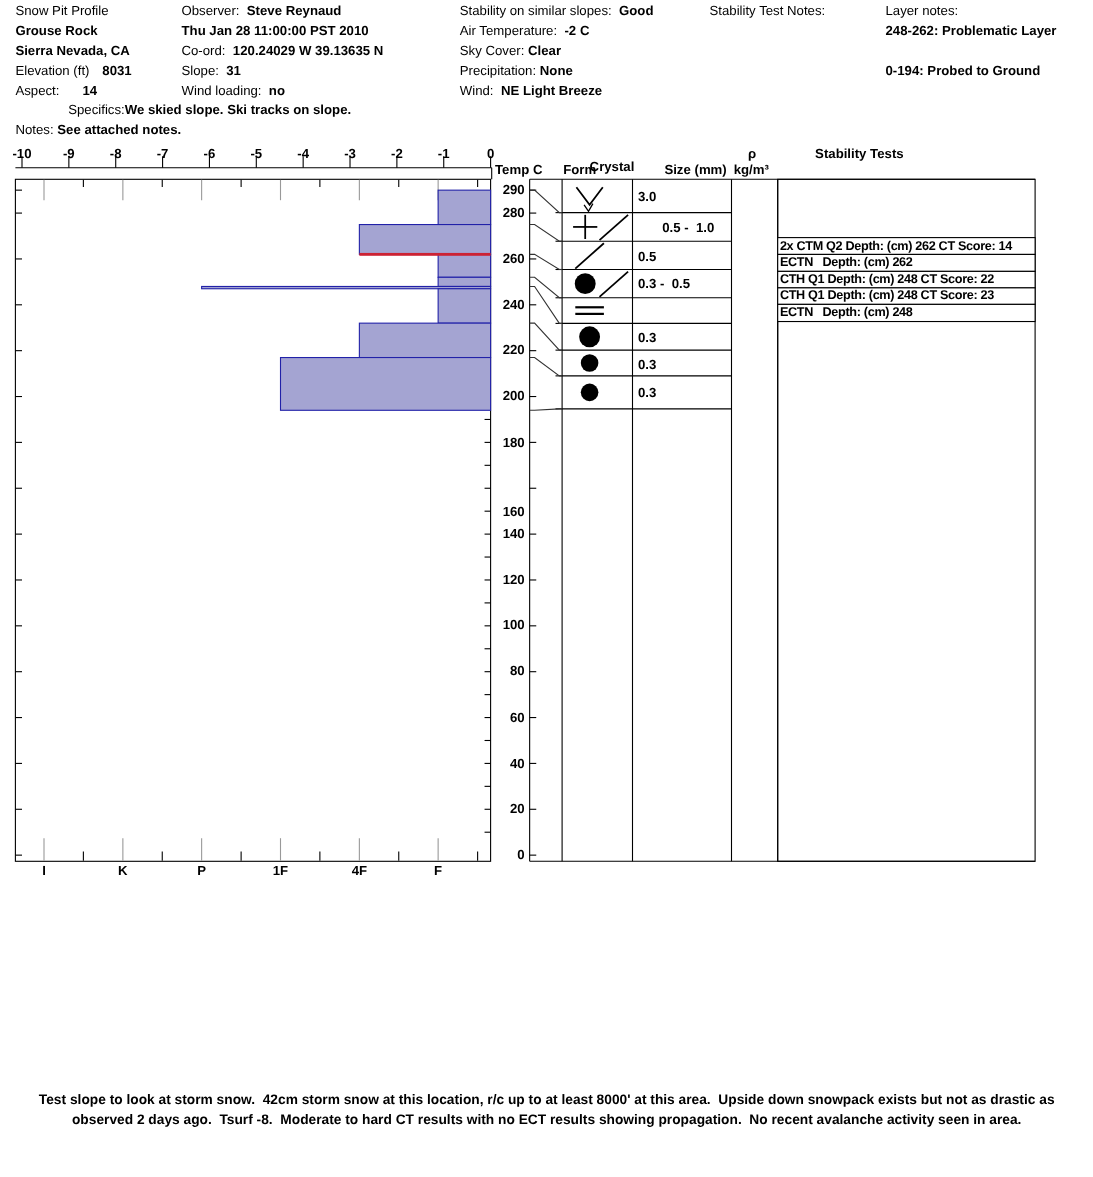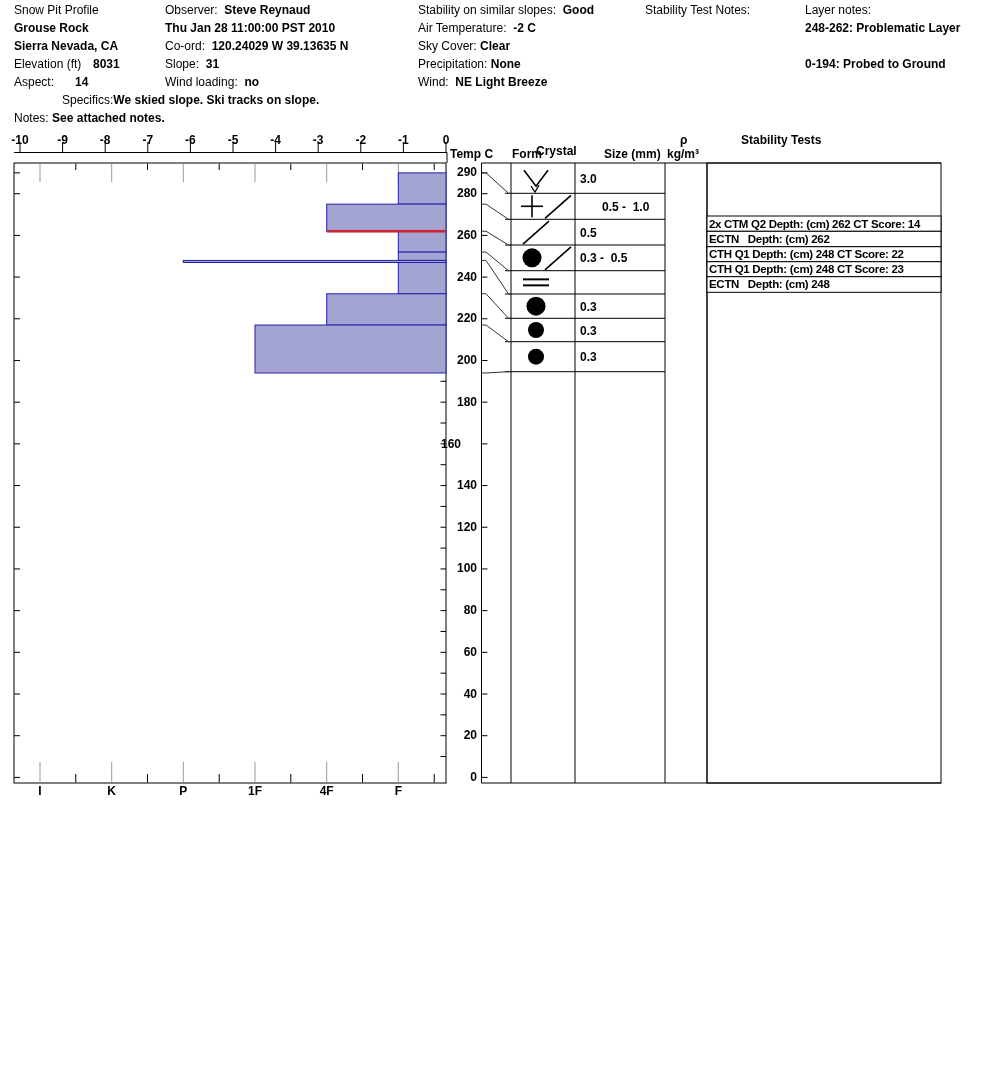--- a/index.html
+++ b/index.html
@@ -228,21 +228,21 @@
       <div class="ticklabel" style="left: 345.8px; top: 133px; width: 30px; text-align: center;">-2</div>
       <div class="ticklabel" style="left: 388.4px; top: 133px; width: 30px; text-align: center;">-1</div>
       <div class="ticklabel" style="left: 431px; top: 133px; width: 30px; text-align: center;">0</div>
       <div class="ticklabel" style="left: 441px; top: 165.366px; width: 36px; text-align: right;">290</div>
       <div class="ticklabel" style="left: 441px; top: 186.212px; width: 36px; text-align: right;">280</div>
       <div class="ticklabel" style="left: 441px; top: 227.904px; width: 36px; text-align: right;">260</div>
       <div class="ticklabel" style="left: 441px; top: 269.596px; width: 36px; text-align: right;">240</div>
       <div class="ticklabel" style="left: 441px; top: 311.288px; width: 36px; text-align: right;">220</div>
       <div class="ticklabel" style="left: 441px; top: 352.98px; width: 36px; text-align: right;">200</div>
       <div class="ticklabel" style="left: 441px; top: 394.672px; width: 36px; text-align: right;">180</div>
-      <div class="ticklabel" style="left: 441px; top: 437px; width: 36px; text-align: left;">160</div>
+      <div class="ticklabel" style="left: 441px; top: 458px; width: 36px; text-align: right;">160</div>
       <div class="ticklabel" style="left: 441px; top: 478.056px; width: 36px; text-align: right;">140</div>
       <div class="ticklabel" style="left: 441px; top: 519.748px; width: 36px; text-align: right;">120</div>
       <div class="ticklabel" style="left: 441px; top: 561.44px; width: 36px; text-align: right;">100</div>
       <div class="ticklabel" style="left: 441px; top: 603.132px; width: 36px; text-align: right;">80</div>
       <div class="ticklabel" style="left: 441px; top: 644.824px; width: 36px; text-align: right;">60</div>
       <div class="ticklabel" style="left: 441px; top: 686.516px; width: 36px; text-align: right;">40</div>
       <div class="ticklabel" style="left: 441px; top: 728.208px; width: 36px; text-align: right;">20</div>
       <div class="ticklabel" style="left: 441px; top: 769.9px; width: 36px; text-align: right;">0</div>
       <div class="ticklabel" style="left: 25px; top: 784px; width: 30px; text-align: center;">I</div>
       <div class="ticklabel" style="left: 96.7px; top: 784px; width: 30px; text-align: center;">K</div>
@@ -258,15 +258,17 @@
       <div class="size-text" style="left: 580px; top: 323.5px;">0.3</div>
       <div class="size-text" style="left: 580px; top: 350.2px;">0.3</div>
       <div class="stab-text" style="left: 709px; top: 217.5px; width: 231px;">2x CTM Q2 Depth: (cm) 262 CT Score: 14</div>
       <div class="stab-text" style="left: 709px; top: 232.8px; width: 231px;">ECTN   Depth: (cm) 262</div>
       <div class="stab-text" style="left: 709px; top: 248.2px; width: 231px;">CTH Q1 Depth: (cm) 248 CT Score: 22</div>
       <div class="stab-text" style="left: 709px; top: 263.2px; width: 231px;">CTH Q1 Depth: (cm) 248 CT Score: 23</div>
       <div class="stab-text" style="left: 709px; top: 278.2px; width: 231px;">ECTN   Depth: (cm) 248</div>
     </div>
 
   <div id="footer-notes">
+    <div>Test slope to look at storm snow.  42cm storm snow at this location, r/c up to at least 8000' at this area.  Upside down snowpack exists but not as drastic as</div>
+    <div>observed 2 days ago.  Tsurf -8.  Moderate to hard CT results with no ECT results showing propagation.  No recent avalanche activity seen in area.</div>
   </div>
 
 </div>
 
 </body></html>

